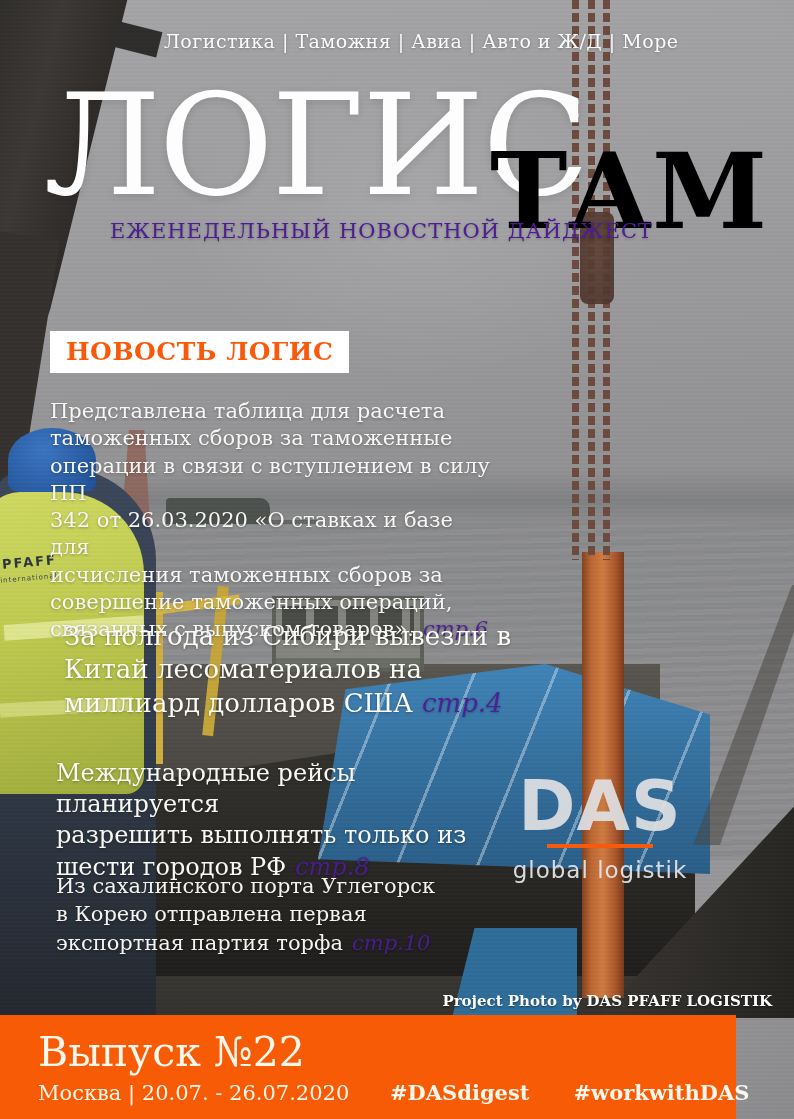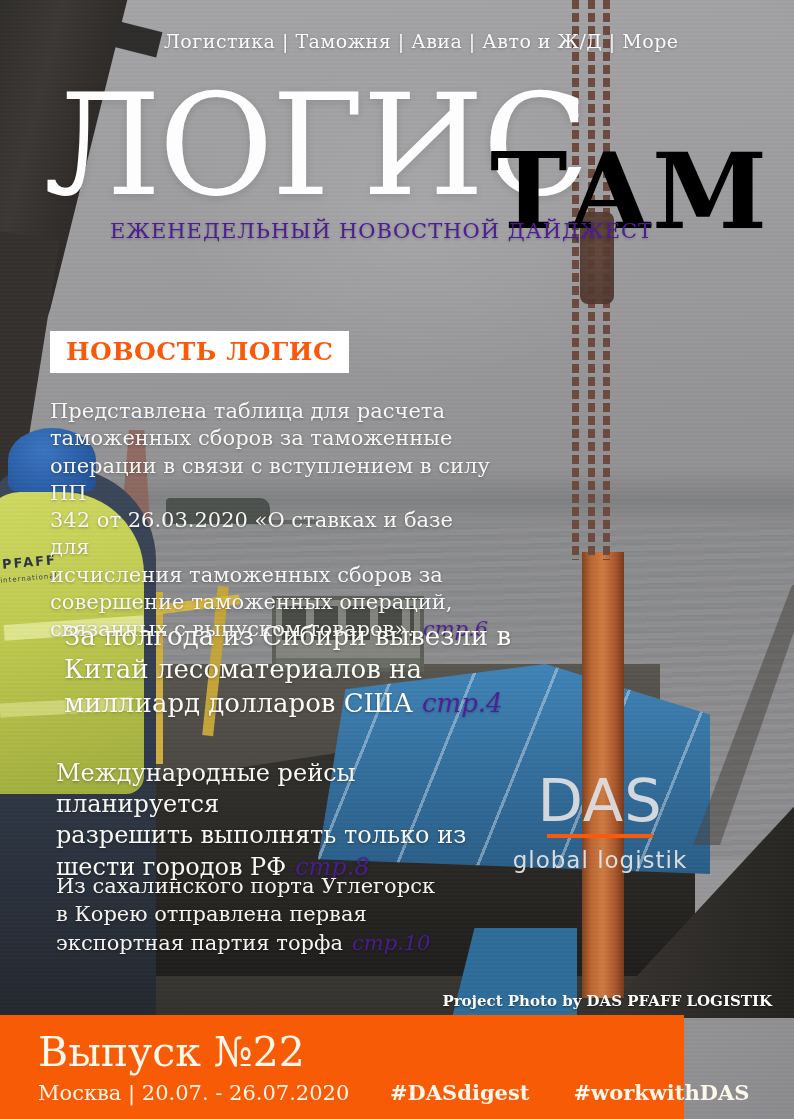--- a/index.html
+++ b/index.html
@@ -93,28 +93,28 @@
        text-shadow:0 1px 3px rgba(0,0,0,.3);}
   .h1{left:64px;top:620px;width:460px;font-size:26px;line-height:1.28;color:#fcfcf7;z-index:10;
        text-shadow:0 1px 3px rgba(0,0,0,.3);}
   .h2{left:56px;top:758px;width:440px;font-size:24px;line-height:1.3;color:#f7f7f3;z-index:10;
        text-shadow:0 1px 3px rgba(0,0,0,.35);}
   .h3{left:56px;top:872px;width:400px;font-size:21px;line-height:1.35;color:#f3f3ef;z-index:10;
        text-shadow:0 1px 3px rgba(0,0,0,.35);}
   .ws{position:static;white-space:pre-line;}
   .pref{position:static;color:#4c1d95;font-style:italic;margin-left:9px;opacity:.95;}
   .das{left:495px;top:770px;width:210px;text-align:center;z-index:9;}
-  .das-name{position:static;display:block;font-family:"DejaVu Sans",sans-serif;font-weight:normal;
-       font-size:59px;line-height:1.05;letter-spacing:1px;color:rgba(223,224,226,.93);}
+  .das-name{position:static;display:block;font-family:"DejaVu Sans",sans-serif;font-weight:bold;
+       font-size:69px;line-height:1.05;letter-spacing:1px;color:rgba(223,224,226,.93);}
   .das-rule{position:static;display:block;width:106px;height:4px;background:#F8590B;margin:2px auto 0;}
   .das-tagline{position:static;display:block;font-family:"DejaVu Sans",sans-serif;font-size:23px;
        letter-spacing:1px;color:rgba(226,227,229,.95);margin-top:9px;}
   .credit{right:22px;top:992px;font-size:15px;font-weight:bold;color:#fdfdfd;white-space:nowrap;
        text-shadow:0 1px 2px rgba(0,0,0,.45);z-index:10;}
-  .footer{left:0;top:1015px;width:684px;height:104px;background:#F85B05;z-index:20;}
+  .footer{left:0;top:1015px;width:736px;height:104px;background:#F85B05;z-index:20;}
   .issue{left:38px;top:13px;font-size:41px;color:#fdf7ec;white-space:nowrap;}
   .location{left:38px;bottom:14px;font-size:21px;font-weight:normal;color:#fdf7ec;white-space:nowrap;}
   .hashtags{left:390px;bottom:14px;display:flex;gap:44px;font-size:21px;font-weight:bold;color:#fdf7ec;}
   .hashtags span{position:static;white-space:nowrap;}
 </style>
 </head>
 <body>
 
 <div class="page">
 

